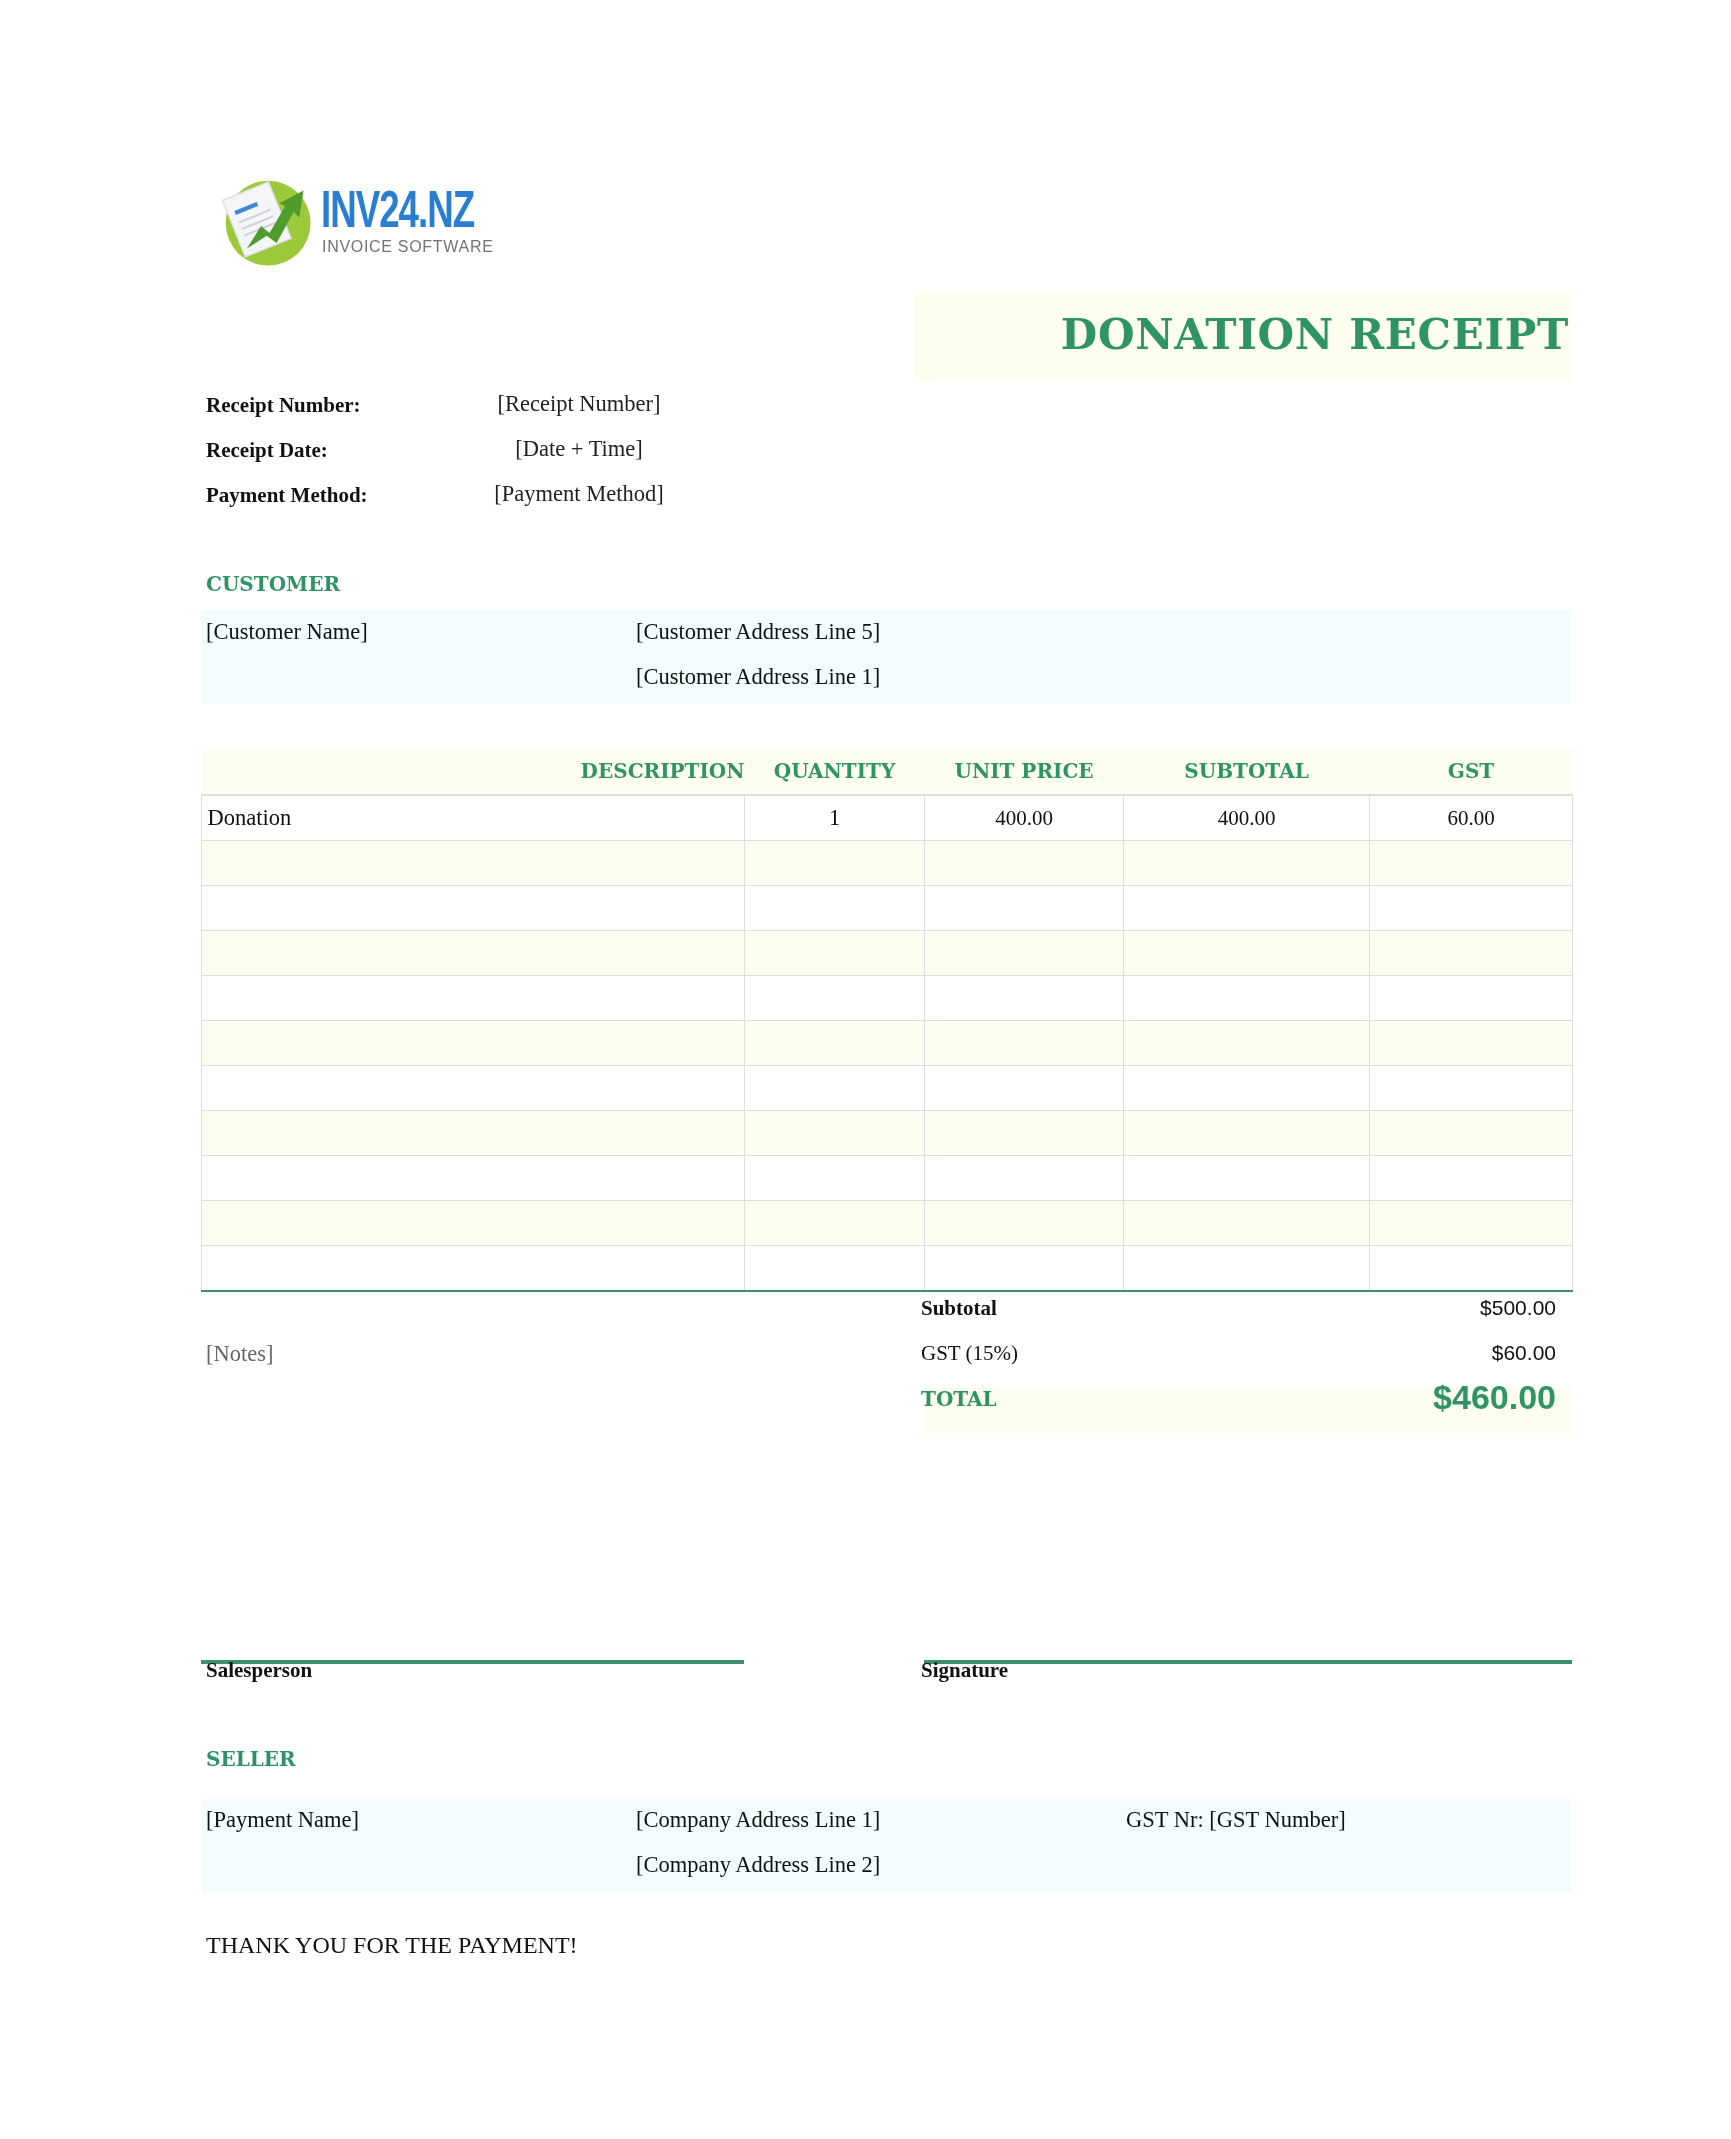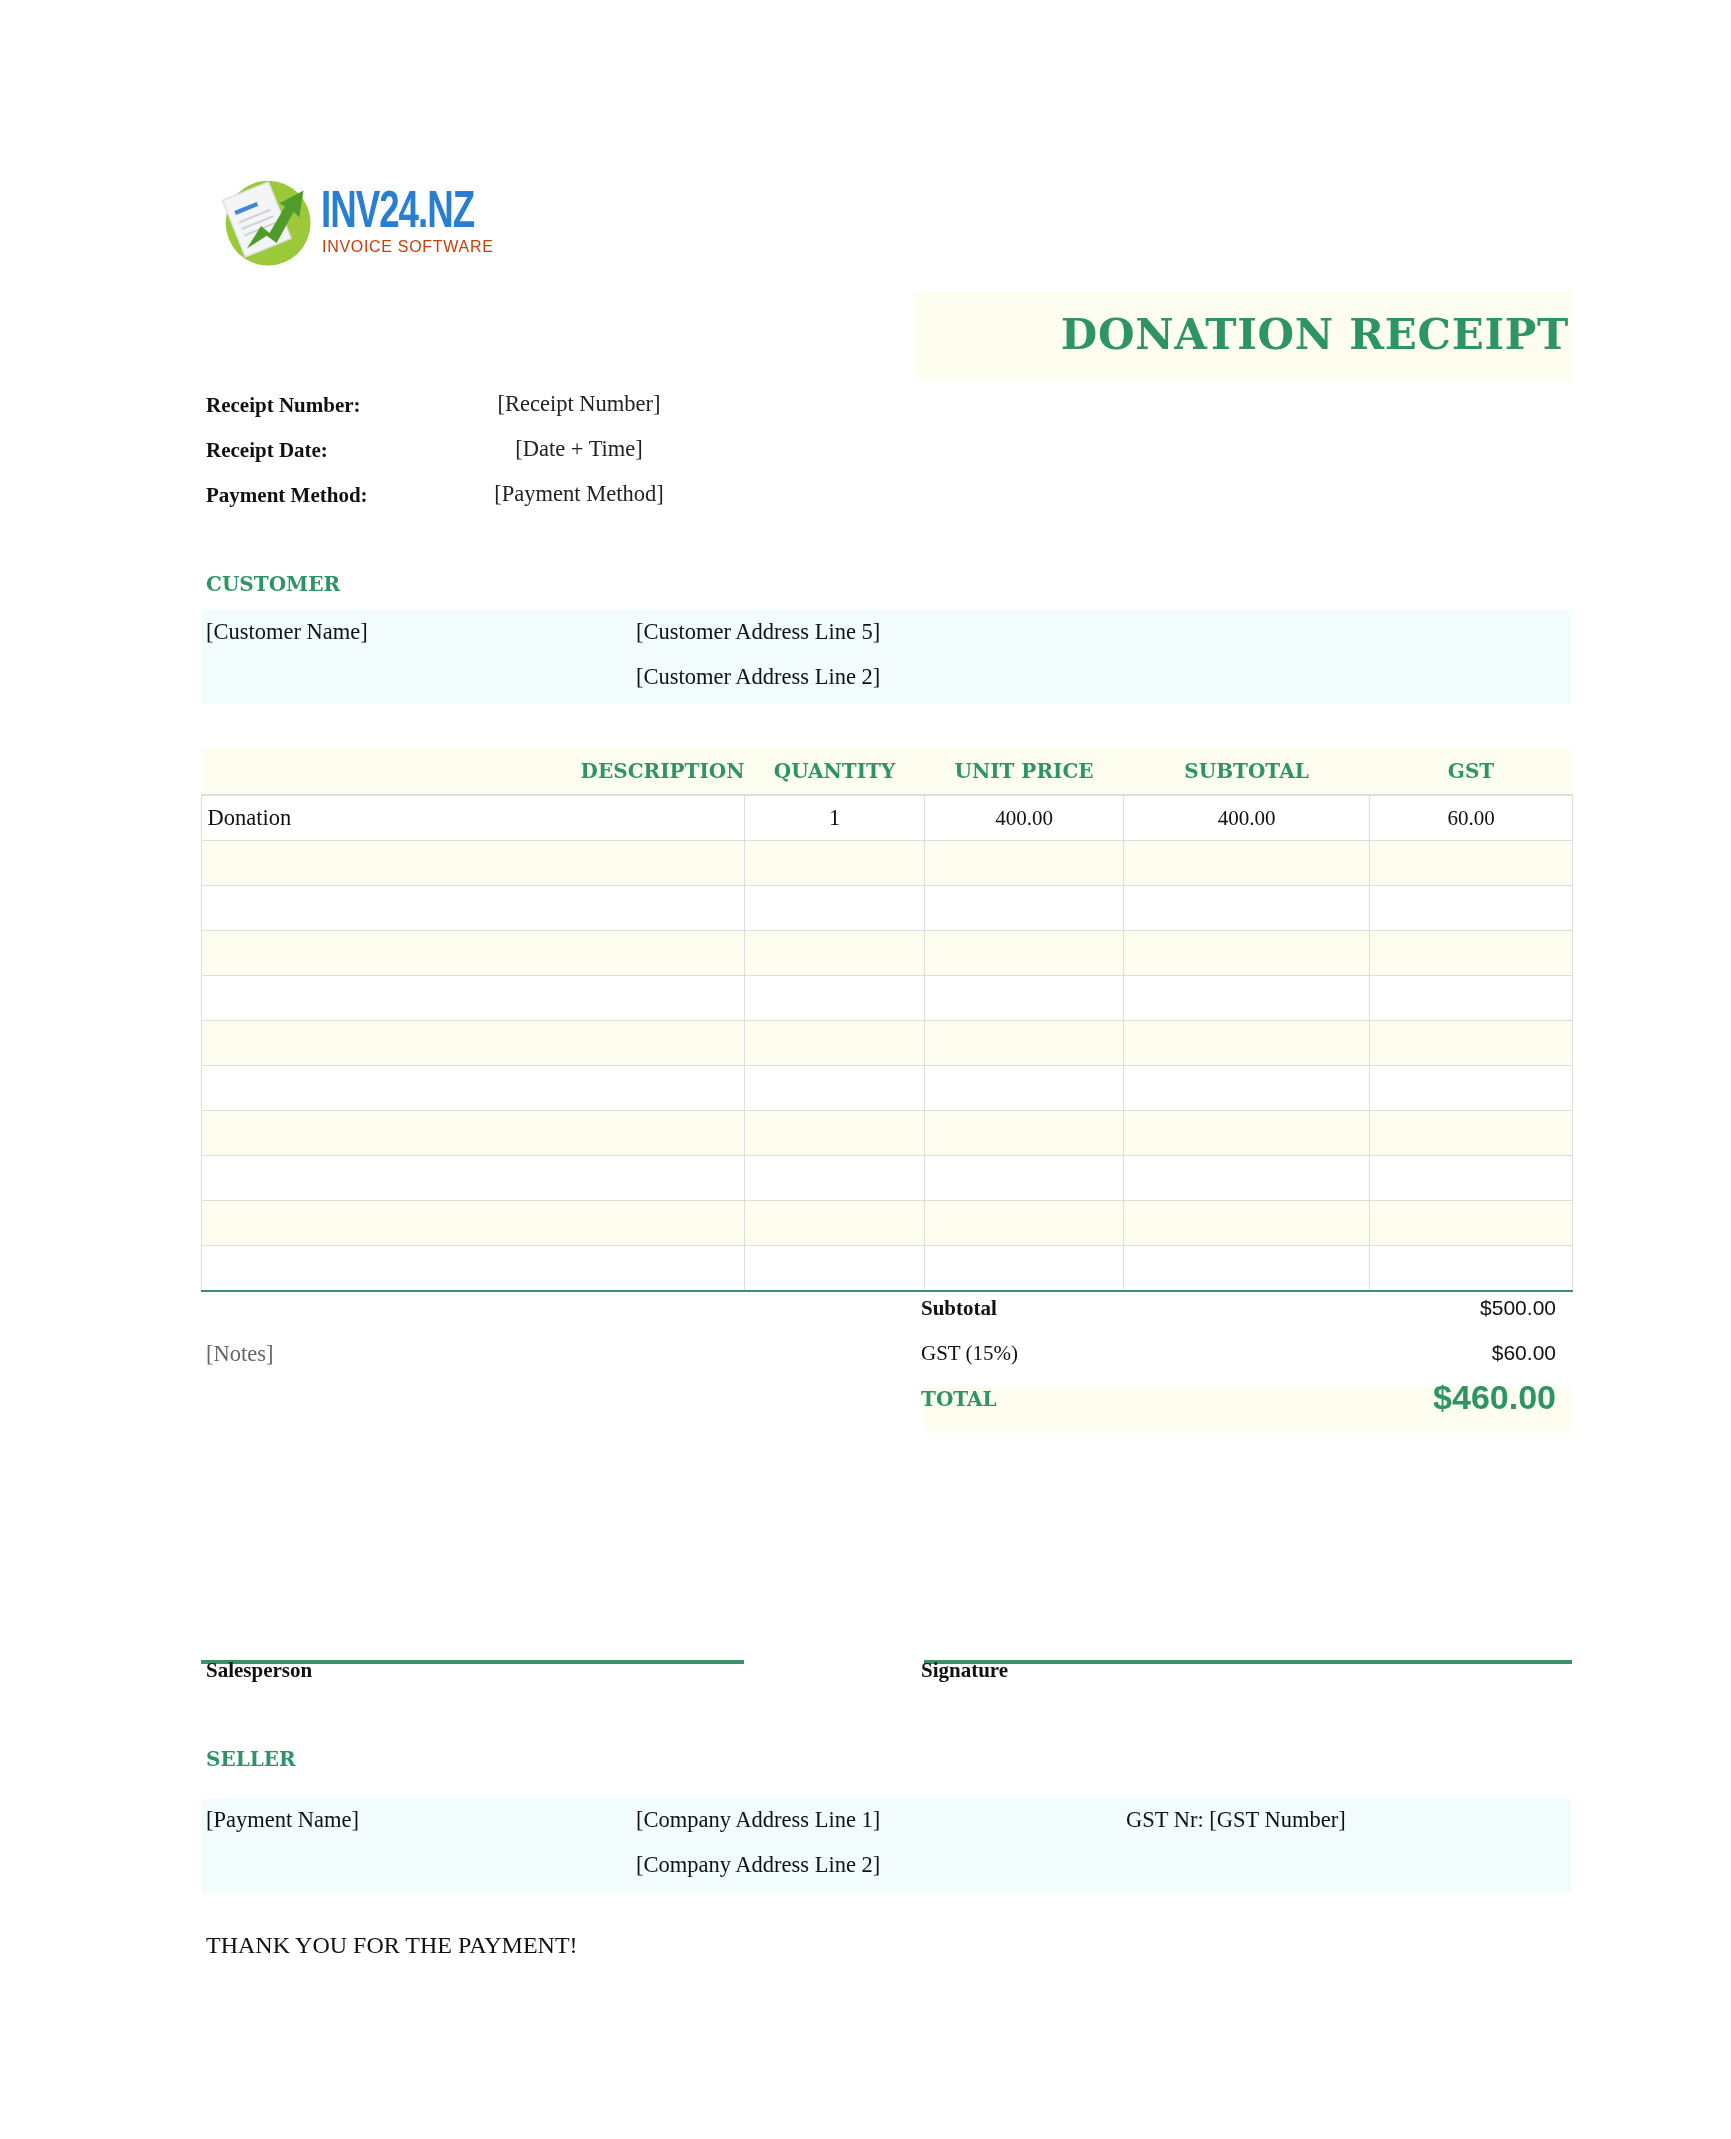--- a/index.html
+++ b/index.html
@@ -10,21 +10,21 @@
   .slab { font-family:"DejaVu Serif","Liberation Serif",serif; font-weight:bold; }
   .sans { font-family:"Liberation Sans","DejaVu Sans",sans-serif; }
   .green { color:#2e9466; }
 
   
   .logo-mark { left:220px; top:175px; width:92px; height:92px; }
   .logo-text { left:321px; top:184px; font-family:"Liberation Sans","DejaVu Sans",sans-serif;
                font-weight:bold; font-size:51px; color:#2a7ed2; letter-spacing:-1.4px;
                transform:scaleX(0.72); transform-origin:left top; line-height:51px; }
   .logo-sub { left:322px; top:238px; font-family:"Liberation Sans","DejaVu Sans",sans-serif;
-              font-size:16px; color:#c2410c; letter-spacing:0.7px; line-height:17px; }
+              font-size:16px; color:#737373; letter-spacing:0.7px; line-height:17px; }
 
   
   .title-box { left:914px; top:292px; width:657px; height:89px; background:#fefef0; }
   .title { right:163px; top:310px; font-size:42px; line-height:49px; letter-spacing:0.7px; }
 
   
   .meta-label { left:206px; font-size:21px; font-weight:bold; line-height:28px;
                 font-family:"Liberation Serif","DejaVu Serif",serif; }
   .meta-value { font-size:22.5px; line-height:28px; color:#222; text-align:center; width:296px; left:431px;
                 font-family:"Liberation Serif","DejaVu Serif",serif; }
@@ -82,21 +82,21 @@
 <div class="abs meta-value" style="top:390px;">[Receipt Number]</div>
 <div class="abs meta-label" style="top:436px;">Receipt Date:</div>
 <div class="abs meta-value" style="top:435px;">[Date + Time]</div>
 <div class="abs meta-label" style="top:481px;">Payment Method:</div>
 <div class="abs meta-value" style="top:480px;">[Payment Method]</div>
 
 <div class="abs section-h slab green" style="top:572px;">CUSTOMER</div>
 <div class="abs info-box" style="top:610px; height:94px;"></div>
 <div class="abs info-text" style="left:206px; top:618px;">[Customer Name]</div>
 <div class="abs info-text" style="left:636px; top:618px;">[Customer Address Line 5]</div>
-<div class="abs info-text" style="left:636px; top:663px;">[Customer Address Line 2]</div>
+<div class="abs info-text" style="left:636px; top:663px;">[Customer Address Line 1]</div>
 
 <table class="abs tbl">
   <colgroup>
     <col style="width:543px">
       <col style="width:180px">
       <col style="width:199px">
       <col style="width:246px">
       <col style="width:203px">
   </colgroup>
   <thead>

